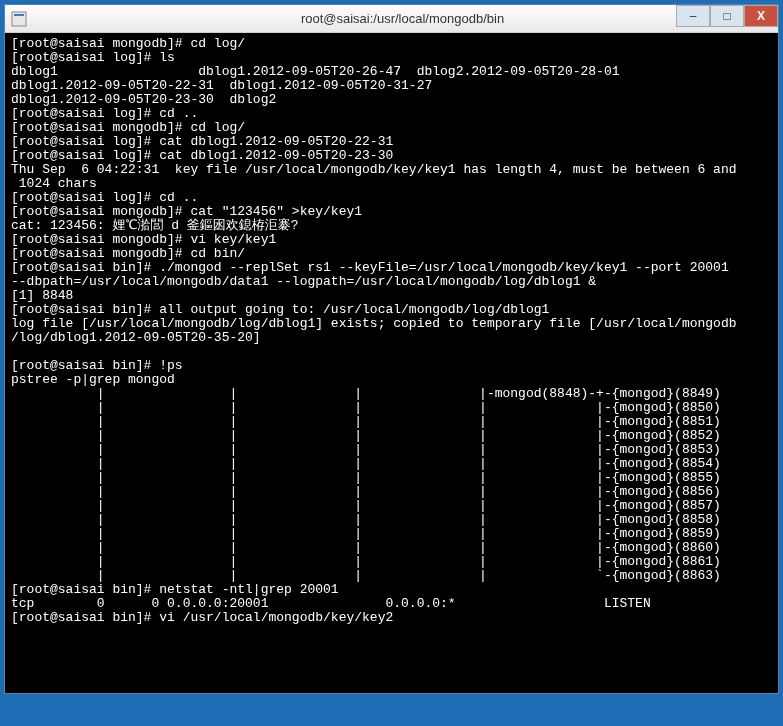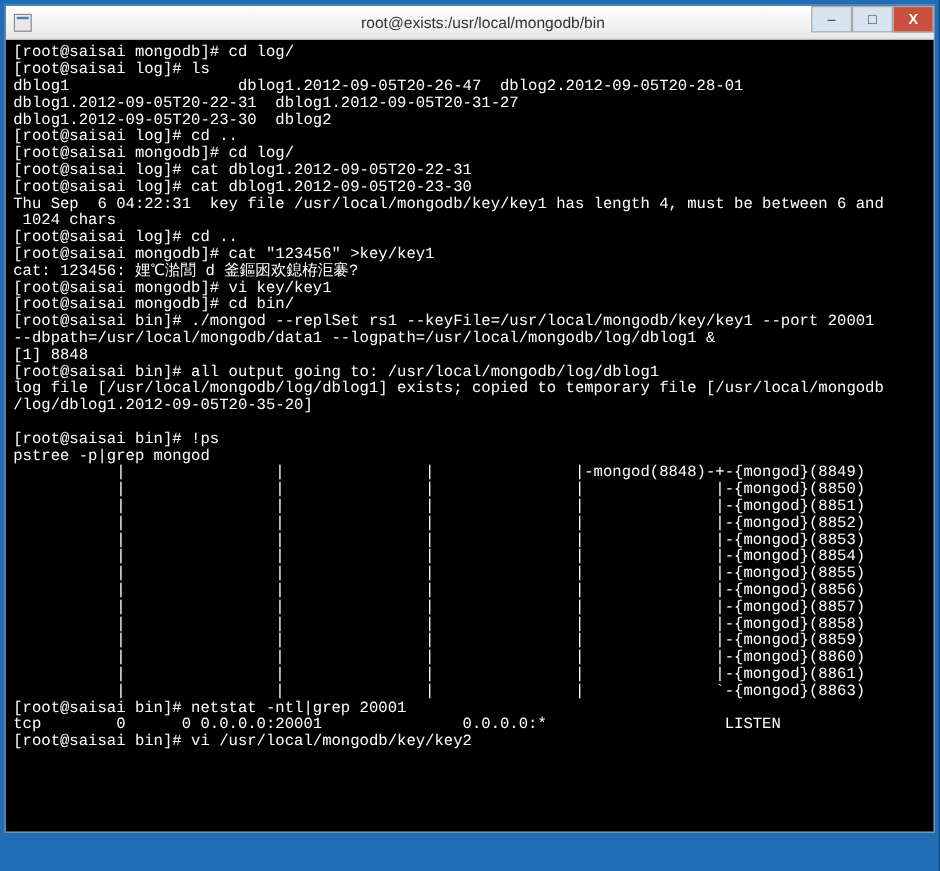--- a/index.html
+++ b/index.html
@@ -75,21 +75,21 @@
 <body>
 
 <div class="window">
   <div class="titlebar">
     <span class="titlebar-icon">
       <svg viewBox="0 0 16 16" width="16" height="16">
         <rect x="1" y="1" width="14" height="14" fill="#e8e8e8" stroke="#888"></rect>
         <rect x="3" y="3" width="10" height="2" fill="#4a7abf"></rect>
       </svg>
     </span>
-    <span class="titlebar-title">root@exists:/usr/local/mongodb/bin</span>
+    <span class="titlebar-title">root@saisai:/usr/local/mongodb/bin</span>
     <div class="window-controls">
       <div class="win-btn win-min">–</div>
       <div class="win-btn win-max">□</div>
       <div class="win-btn win-close">X</div>
     </div>
   </div>
   <div class="terminal" id="terminal-body"><div class="line">[root@saisai mongodb]# cd log/</div><div class="line">[root@saisai log]# ls</div><div class="line">dblog1                  dblog1.2012-09-05T20-26-47  dblog2.2012-09-05T20-28-01</div><div class="line">dblog1.2012-09-05T20-22-31  dblog1.2012-09-05T20-31-27</div><div class="line">dblog1.2012-09-05T20-23-30  dblog2</div><div class="line">[root@saisai log]# cd ..</div><div class="line">[root@saisai mongodb]# cd log/</div><div class="line">[root@saisai log]# cat dblog1.2012-09-05T20-22-31</div><div class="line">[root@saisai log]# cat dblog1.2012-09-05T20-23-30</div><div class="line">Thu Sep  6 04:22:31  key file /usr/local/mongodb/key/key1 has length 4, must be between 6 and</div><div class="line"> 1024 chars</div><div class="line">[root@saisai log]# cd ..</div><div class="line">[root@saisai mongodb]# cat "123456" &gt;key/key1</div><div class="line">cat: 123456: 娌℃湁閭 d 釜鏂囦欢鎴栫洰褰?</div><div class="line">[root@saisai mongodb]# vi key/key1</div><div class="line">[root@saisai mongodb]# cd bin/</div><div class="line">[root@saisai bin]# ./mongod --replSet rs1 --keyFile=/usr/local/mongodb/key/key1 --port 20001 </div><div class="line">--dbpath=/usr/local/mongodb/data1 --logpath=/usr/local/mongodb/log/dblog1 &amp;</div><div class="line">[1] 8848</div><div class="line">[root@saisai bin]# all output going to: /usr/local/mongodb/log/dblog1</div><div class="line">log file [/usr/local/mongodb/log/dblog1] exists; copied to temporary file [/usr/local/mongodb</div><div class="line">/log/dblog1.2012-09-05T20-35-20]</div><div class="line"></div><div class="line">[root@saisai bin]# !ps</div><div class="line">pstree -p|grep mongod</div><div class="line">           |                |               |               |-mongod(8848)-+-{mongod}(8849)</div><div class="line">           |                |               |               |              |-{mongod}(8850)</div><div class="line">           |                |               |               |              |-{mongod}(8851)</div><div class="line">           |                |               |               |              |-{mongod}(8852)</div><div class="line">           |                |               |               |              |-{mongod}(8853)</div><div class="line">           |                |               |               |              |-{mongod}(8854)</div><div class="line">           |                |               |               |              |-{mongod}(8855)</div><div class="line">           |                |               |               |              |-{mongod}(8856)</div><div class="line">           |                |               |               |              |-{mongod}(8857)</div><div class="line">           |                |               |               |              |-{mongod}(8858)</div><div class="line">           |                |               |               |              |-{mongod}(8859)</div><div class="line">           |                |               |               |              |-{mongod}(8860)</div><div class="line">           |                |               |               |              |-{mongod}(8861)</div><div class="line">           |                |               |               |              `-{mongod}(8863)</div><div class="line">[root@saisai bin]# netstat -ntl|grep 20001</div><div class="line">tcp        0      0 0.0.0.0:20001               0.0.0.0:*                   LISTEN</div><div class="line">[root@saisai bin]# vi /usr/local/mongodb/key/key2</div></div>
 </div>
 
 </body></html>

